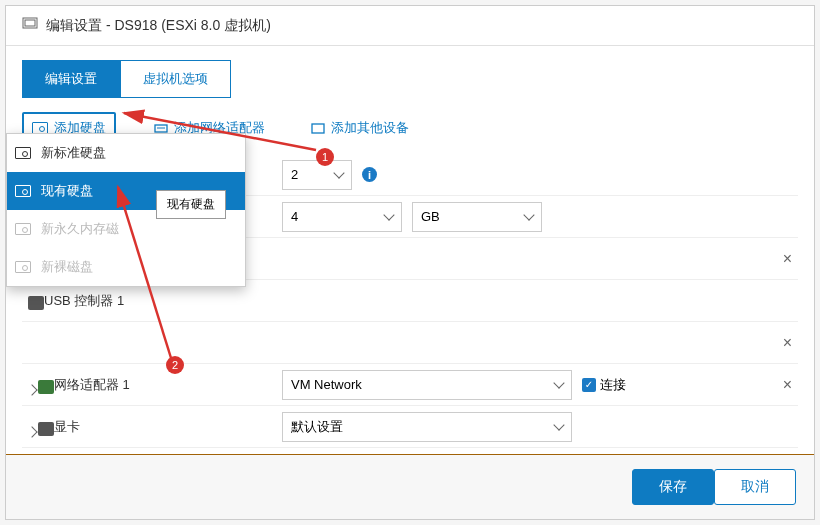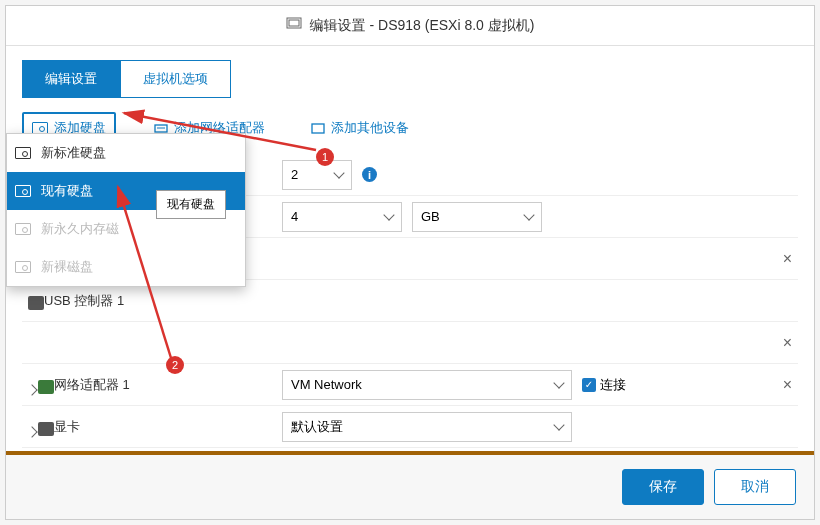--- a/index.html
+++ b/index.html
@@ -1,18 +1,18 @@
 <!DOCTYPE html>
 <html><head>
 <meta charset="utf-8">
 <style>
 * { box-sizing: border-box; margin: 0; padding: 0; font-family: Arial, "Microsoft YaHei", sans-serif; }
 body { background: #f5f5f5; width: 820px; height: 525px; overflow: hidden; position: relative; }
 .dialog { position: absolute; top: 5px; left: 5px; right: 5px; bottom: 5px; background: #fff; border: 1px solid #ccc; display: flex; flex-direction: column; }
-.titlebar { padding: 10px 16px; border-bottom: 1px solid #e0e0e0; font-size: 14px; color: #333; display: flex; align-items: center; gap: 8px; justify-content: center; }
+.titlebar { padding: 10px 16px; border-bottom: 1px solid #e0e0e0; font-size: 14px; color: #333; display: flex; align-items: center; gap: 8px; }
 .title-icon svg { width: 16px; height: 16px; }
 .tabs { display: flex; margin: 14px 16px 0; }
 .tab { padding: 9px 22px; font-size: 13px; cursor: pointer; border: 1px solid #0e7bc2; }
 .tab.active { background: #0e7bc2; color: #fff; }
 .tab.inactive { background: #fff; color: #0e7bc2; }
 .content { flex: 1; padding: 14px 16px 0; overflow: hidden; position: relative; }
 .action-row { display: flex; gap: 30px; align-items: center; font-size: 13px; margin-bottom: 10px; }
 .action-btn { display: flex; align-items: center; gap: 6px; padding: 5px 8px; color: #0e7bc2; cursor: pointer; }
 .action-btn.boxed { border: 2px solid #0e7bc2; border-radius: 2px; }
 .disk-icon { width: 16px; height: 12px; border: 1.5px solid currentColor; border-radius: 1px; position: relative; display: inline-block; }
@@ -35,21 +35,21 @@
 .select.small { width: 70px; }
 .select.gb { width: 130px; }
 .select.disabled { background: #f4f4f4; color: #888; }
 .numbox { width: 120px; }
 .chev { width: 8px; height: 8px; border-right: 1.5px solid #666; border-bottom: 1.5px solid #666; transform: rotate(45deg); margin-top: -4px; }
 .info-i { width: 15px; height: 15px; border-radius: 50%; background: #1b7ac5; color: #fff; font-size: 11px; display: inline-flex; align-items: center; justify-content: center; font-weight: bold; }
 .remove-x { position: absolute; right: 6px; top: 50%; transform: translateY(-50%); font-size: 16px; color: #666; cursor: pointer; }
 .checkbox-wrap { display: flex; align-items: center; gap: 4px; }
 .checkbox { width: 14px; height: 14px; background: #1b7ac5; border-radius: 2px; display: inline-flex; align-items: center; justify-content: center; color: #fff; font-size: 10px; }
 .dev-ico { width: 16px; height: 14px; background: #555; border-radius: 2px; display: inline-block; }
-.footer { background: #f7f7f7; border-top: 4px solid #a16207; padding: 14px 18px; display: flex; justify-content: flex-end; gap: 10px; }
+.footer { background: #f7f7f7; border-top: 1px solid #a16207; padding: 14px 18px; display: flex; justify-content: flex-end; }
 .btn { padding: 8px 26px; font-size: 14px; border-radius: 3px; cursor: pointer; border: 1px solid; }
 .btn.primary { background: #0e7bc2; color: #fff; border-color: #0e7bc2; }
 .btn.secondary { background: #fff; color: #0e7bc2; border-color: #0e7bc2; }
 .arrow-svg { position: absolute; top: 0; left: 0; pointer-events: none; z-index: 12; }
 .callout { position: absolute; width: 18px; height: 18px; border-radius: 50%; background: #d9332e; color: #fff; font-size: 11px; display: flex; align-items: center; justify-content: center; z-index: 13; }
 </style>
 </head>
 <body>
 
 <div class="dialog">

